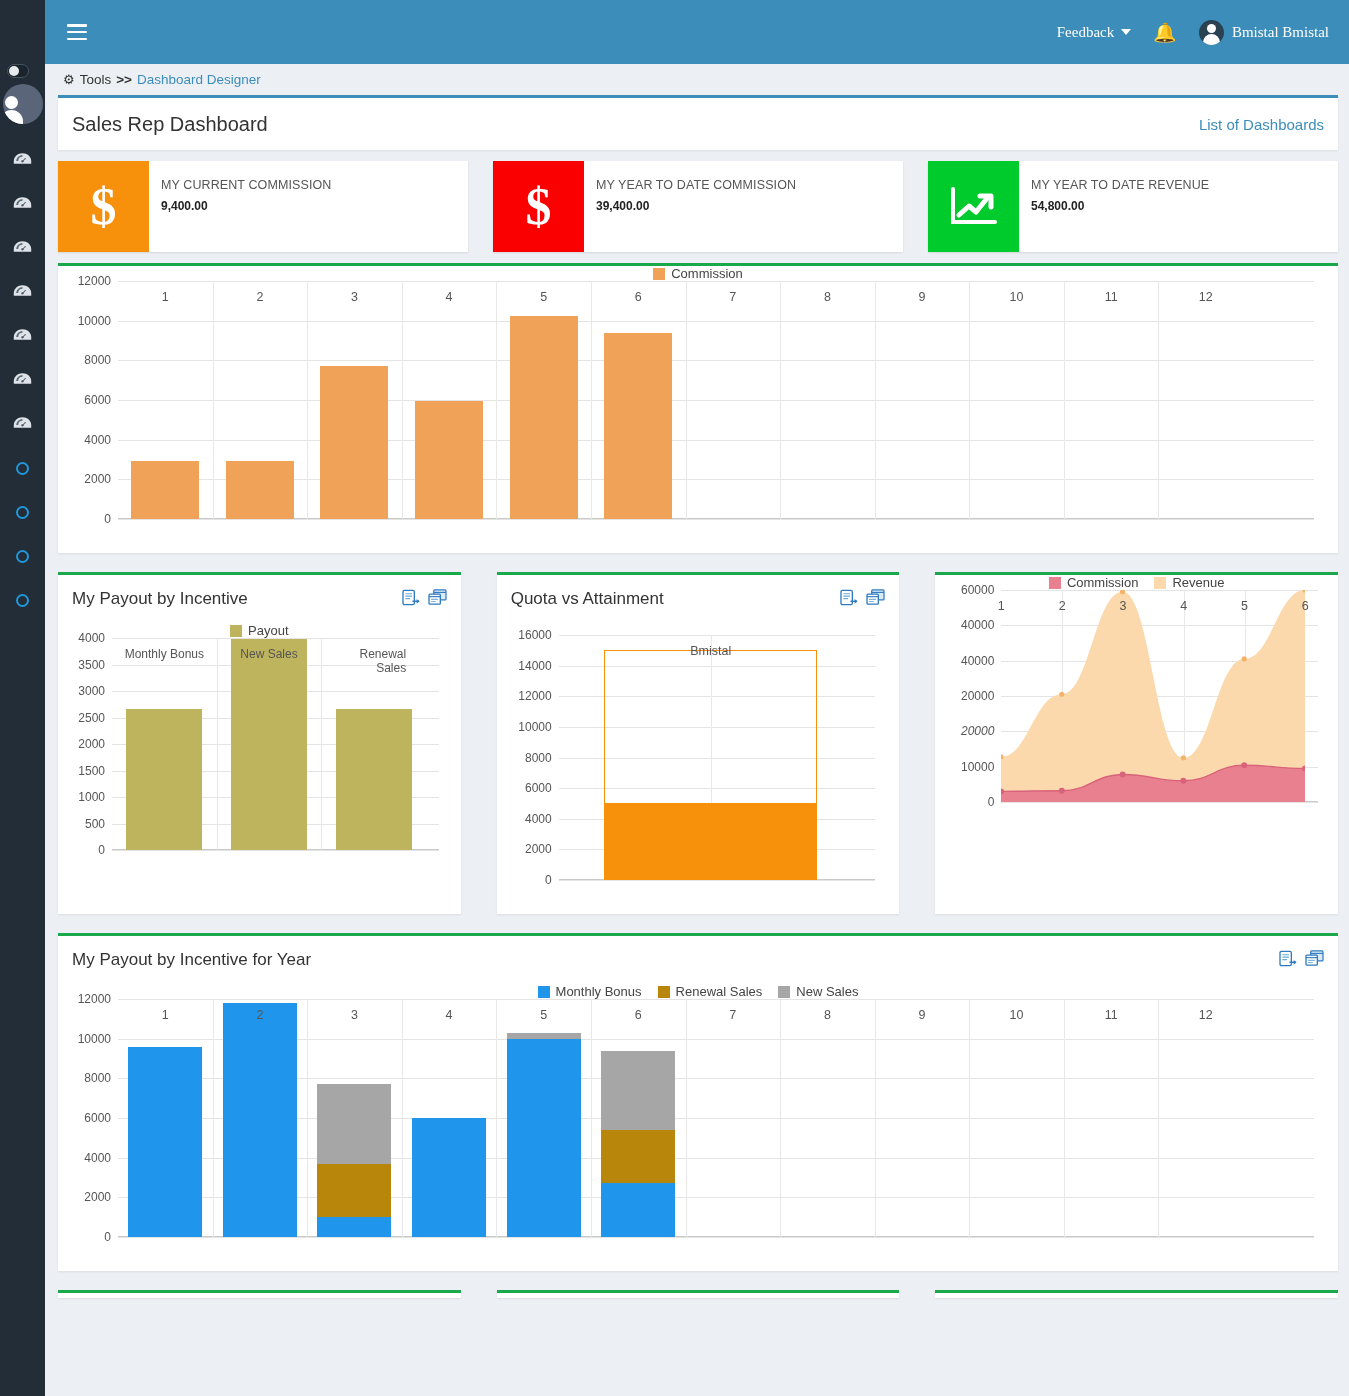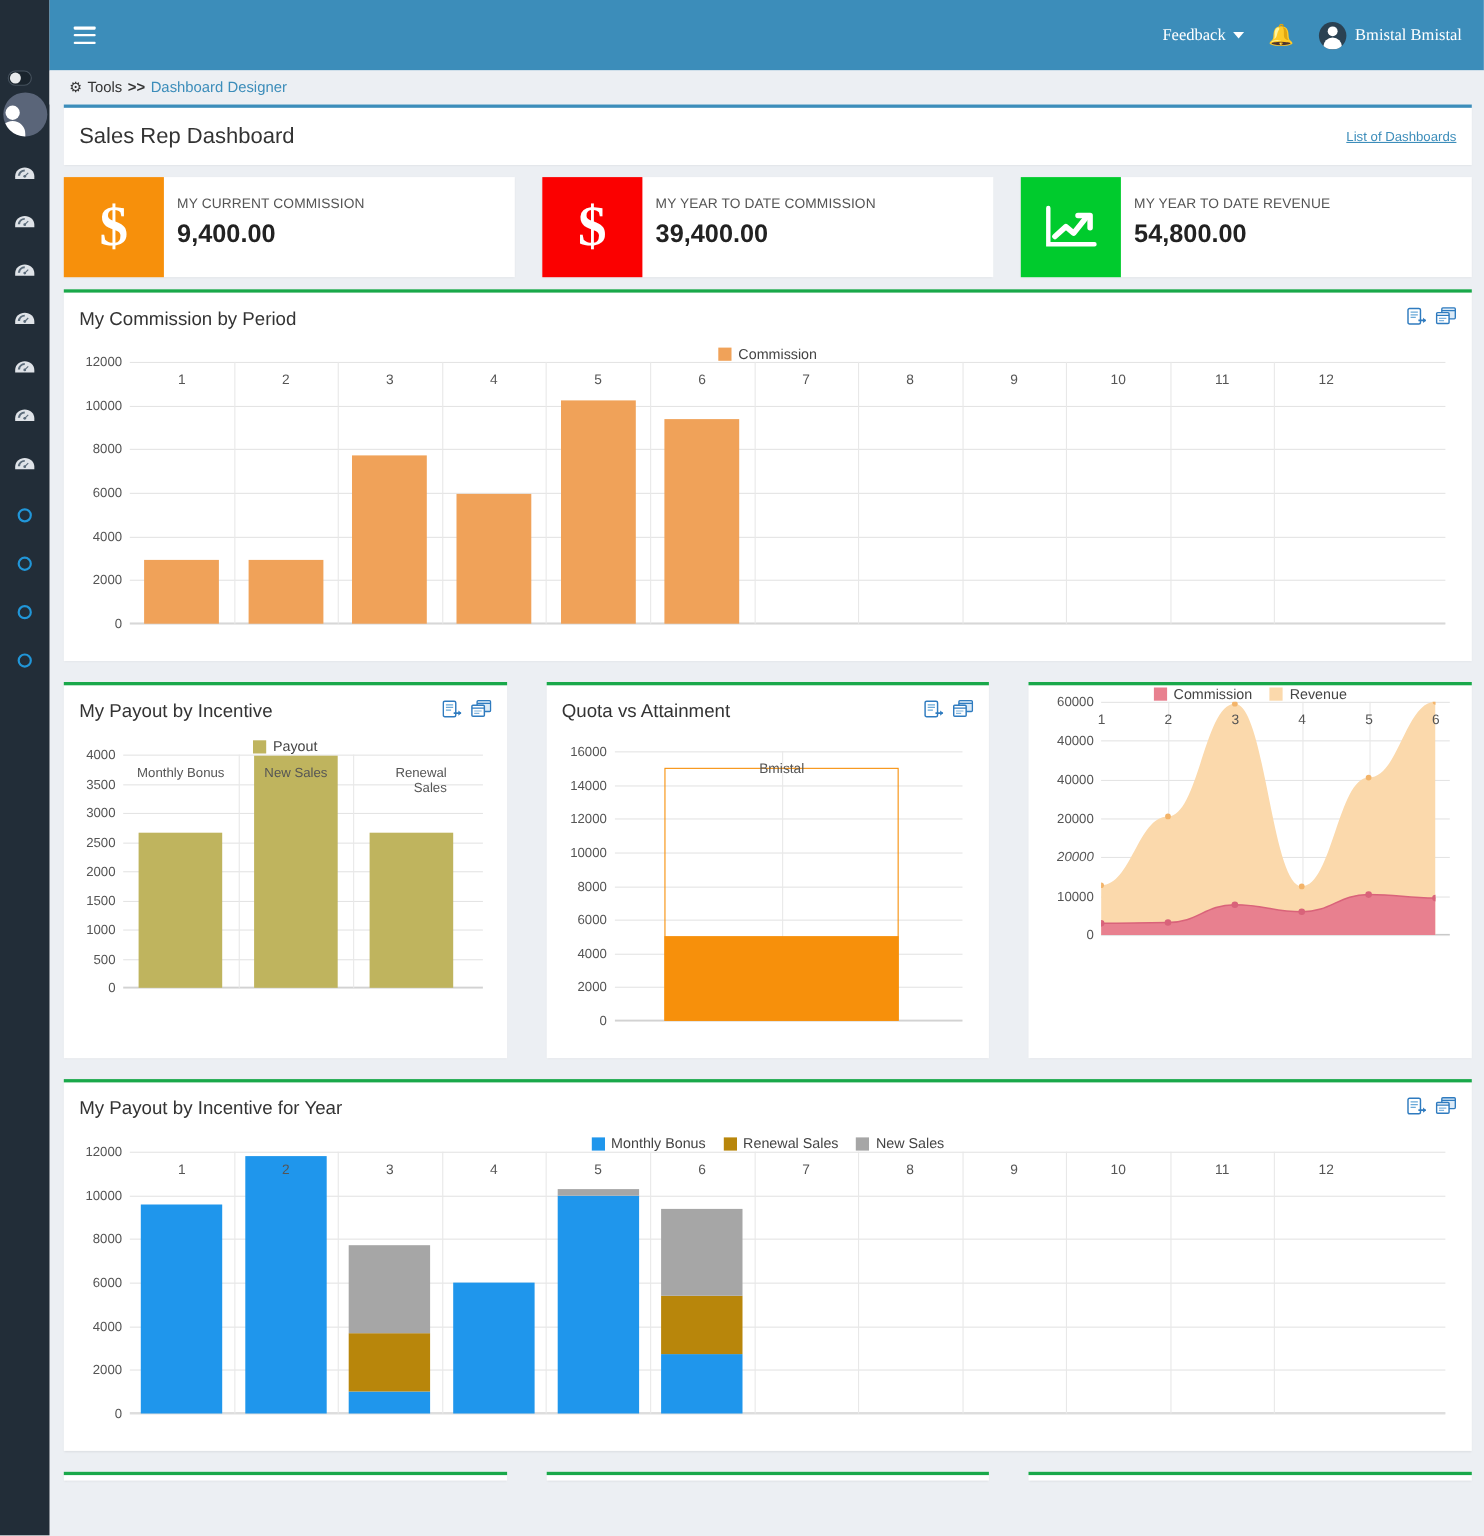--- a/index.html
+++ b/index.html
@@ -86,36 +86,36 @@
 
   
   .content { position: absolute; left: 58px; top: 95px; width: 1280px; }
 
   .title-panel {
     background: #fff; border-top: 3px solid #3c8dba;
     height: 55px; display: flex; align-items: center; padding: 0 14px;
     box-shadow: 0 1px 2px rgba(0,0,0,.08);
   }
   .title-panel h1 { font-size: 20px; font-weight: normal; color: #333; }
-  .dash-link { margin-left: auto; font-size: 12px; color: #3c8dba; text-decoration: underline; cursor: pointer; }
+  .dash-link { margin-left: auto; font-size: 15px; color: #3c8dba; cursor: pointer; }
 
   
   .kpi-row { display: flex; gap: 25px; margin-top: 11px; }
   .kpi {
     flex: 1; height: 91px; background: #fff; display: flex;
     box-shadow: 0 1px 2px rgba(0,0,0,.10);
   }
   .kpi-icon {
     width: 91px; flex: none; display: flex; align-items: center; justify-content: center;
     color: #fff;
   }
   .kpi-dollar { font-size: 52px; font-weight: bold; line-height: 1; font-family: "Liberation Serif", serif; }
   .kpi-body { padding: 17px 0 0 12px; }
   .kpi-label { font-size: 12.5px; color: #555; letter-spacing: .1px; }
-  .kpi-value { font-size: 23px; font-weight: bold; color: #222; margin-top: 7px; }
+  .kpi-value { font-size: 12px; font-weight: bold; color: #222; margin-top: 7px; }
 
   
   .panel {
     background: #fff; border-top: 3px solid #19a84a;
     box-shadow: 0 1px 2px rgba(0,0,0,.08); position: relative;
   }
   .panel-head {
     height: 48px; display: flex; align-items: center; padding: 0 14px;
   }
   .panel-head h2 { font-size: 17px; font-weight: normal; color: #333; }
@@ -293,38 +293,20 @@
           </svg>
         </div>
         <div class="kpi-body">
           <div class="kpi-label">MY YEAR TO DATE REVENUE</div>
           <div class="kpi-value">54,800.00</div>
         </div>
       </div>
     </div>
 
   <div class="panel" id="p-commission" style="margin-top:11px;">
-      <div class="panel-head">
-        <h2>My Commission by Period</h2>
-        <div class="panel-tools">
-          <span><svg class="ptool" viewBox="0 0 20 18">
-              <rect x="1" y="1.5" width="12" height="15" rx="1.5" fill="#fff" stroke="#2f7bbf" stroke-width="1.4"></rect>
-              <path d="M3.5 5h7M3.5 7.6h7M3.5 10.2h5" stroke="#6aa9d8" stroke-width="1.2"></path>
-              <path d="M11 13h7" stroke="#2f7bbf" stroke-width="1.6"></path>
-              <path d="M15.5 10.5l3 2.5-3 2.5z" fill="#2f7bbf"></path>
-            </svg></span>
-          <span><svg class="ptool" viewBox="0 0 20 18">
-              <rect x="6" y="1" width="13" height="10.5" rx="1" fill="#dbeaf7" stroke="#2f7bbf" stroke-width="1.3"></rect>
-              <path d="M6 3.6h13" stroke="#2f7bbf" stroke-width="1.2"></path>
-              <rect x="1" y="5.5" width="12" height="10.5" rx="1" fill="#fff" stroke="#2f7bbf" stroke-width="1.4"></rect>
-              <path d="M1 8.1h12" stroke="#2f7bbf" stroke-width="1.2"></path>
-              <path d="M3.2 11h7.2M3.2 13.2h5" stroke="#7fb4de" stroke-width="1.1"></path>
-            </svg></span>
-        </div>
-      </div>
       <div class="chart" style="padding:0 12px 8px 12px;">
         <div class="legend ">
           <span class="lg">
             <i class="lg-sw" style="background:#f0a259"></i>
             <span>Commission</span>
           </span>
         </div>
         <div class="plot" style="position:relative;height:238px;margin-left:48px;margin-right:12px;">
           <div class="gridline" style="top:238px;"></div>
           <div class="ytick" style="top:238px;">0</div>

